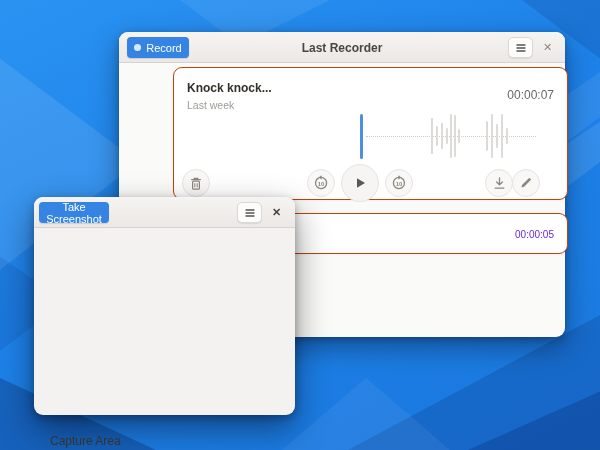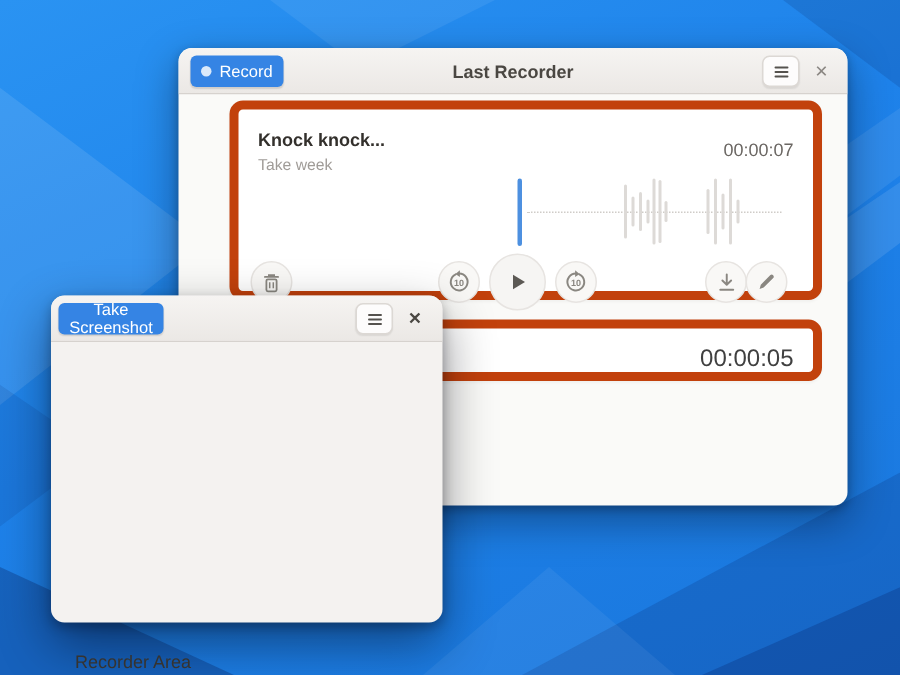--- a/index.html
+++ b/index.html
@@ -32,29 +32,29 @@
     border:1px solid #dcd8d4; border-radius:5px; display:flex; align-items:center;
     justify-content:center; box-shadow:0 1px 1px rgba(0,0,0,.08); cursor:pointer; }
   .close-x { position:absolute; top:0; height:31px; display:flex; align-items:center;
     font-size:11px; cursor:pointer; }
 
   
   .sr-window { left:119px; top:32px; width:446px; height:305px; background:#fafaf8; }
   .sr-title { position:absolute; left:0; right:0; top:0; height:31px; display:flex;
     align-items:center; justify-content:center; font-size:12px; color:#4a4742; font-weight:700; }
   .record-dot { width:7px; height:7px; border-radius:50%; background:rgba(255,255,255,.82); }
-  .card { position:absolute; left:34px; background:#ffffff; border:6px solid #c2410c;
+  .card { position:absolute; left:54px; background:#ffffff; border:1px solid #c2410c;
     border-radius:9px; box-shadow:0 1px 2px rgba(0,0,0,.04); }
   .card1 { top:35px; width:395px; height:133px; }
   .card2 { top:181px; width:395px; height:41px; }
   .rec-name { position:absolute; left:13px; top:13px; font-size:12px; font-weight:700; color:#33302c; }
   .rec-date { position:absolute; left:13px; top:31px; font-size:10.5px; color:#a09c98; }
   .rec-dur  { position:absolute; right:13px; top:20px; font-size:12px; color:#6b6763; }
   .rec-dur2 { position:absolute; right:13px; top:0; height:41px; display:flex; align-items:center;
-    font-size:16px; color:#404040; }
+    font-size:10px; color:#6d28d9; }
   .waveform { position:absolute; left:0; top:0; width:100%; height:100%; pointer-events:none; }
   .playhead { position:absolute; width:3px; border-radius:1.5px; background:#4d90e0; }
   .wave-line { position:absolute; border-top:1px dotted #cfccc8; }
   .wave-bar { position:absolute; width:2px; background:#dddad7; transform:translateY(-50%); border-radius:1px; }
   .ctl { position:absolute; width:28px; height:28px; border-radius:50%; background:#f9f8f6;
     border:1px solid #e7e4e1; display:flex; align-items:center; justify-content:center;
     color:#8a8781; cursor:pointer; }
   .ctl.play { width:38px; height:38px; color:#5c5954; background:#f6f5f3; }
 
   
@@ -92,21 +92,21 @@
         <path d="M3 4h8 M3 7h8 M3 10h8" stroke="#55524e" stroke-width="1.3" stroke-linecap="round"></path>
       </svg>
     </div>
     <div class="close-x" style="left:424px; color:#8b8783;">
       <span>✕</span>
     </div>
   </div>
 
   <div class="card card1">
     <div class="rec-name">Knock knock...</div>
-    <div class="rec-date">Take week</div>
+    <div class="rec-date">Last week</div>
     <div class="rec-dur">00:00:07</div>
 
     <div class="waveform" id="waveform">
       <div class="playhead" id="playhead" style="left: 186px; top: 46px; height: 45px;"></div>
       <div class="wave-line" id="waveline" style="left: 192px; width: 170px; top: 68px;"></div>
     <div class="wave-bar" style="left: 257px; top: 68px; height: 36px;"></div>
         <div class="wave-bar" style="left: 262px; top: 68px; height: 20px;"></div>
         <div class="wave-bar" style="left: 267px; top: 68px; height: 26px;"></div>
         <div class="wave-bar" style="left: 272px; top: 68px; height: 16px;"></div>
         <div class="wave-bar" style="left: 276px; top: 68px; height: 44px;"></div>
@@ -172,15 +172,15 @@
     <div class="icon-btn" style="left:203px;">
       <svg width="14" height="14" viewBox="0 0 14 14">
         <path d="M3 4h8 M3 7h8 M3 10h8" stroke="#55524e" stroke-width="1.3" stroke-linecap="round"></path>
       </svg>
     </div>
     <div class="close-x" style="left:238px; color:#4a4742; font-weight:bold;">
       <span>✕</span>
     </div>
   </div>
 
-  <div class="section-label">Recorder Area</div>
+  <div class="section-label">Capture Area</div>
 
 </div>
 
 </body></html>

